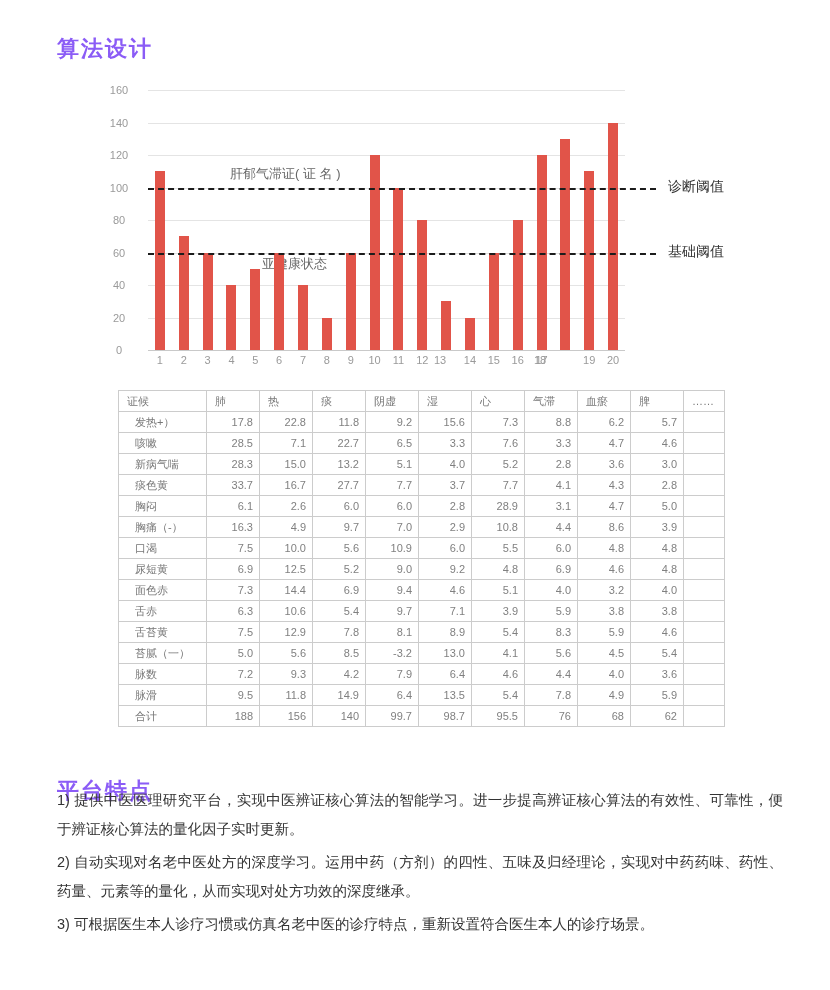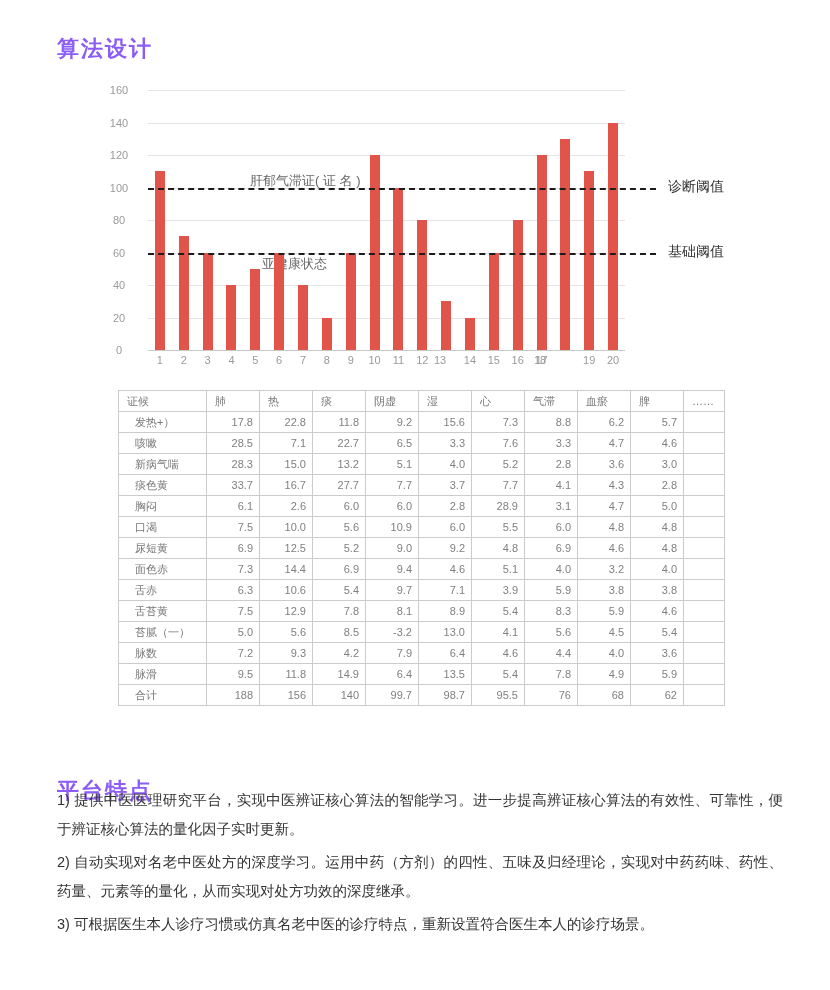--- a/index.html
+++ b/index.html
@@ -32,21 +32,21 @@
   }
   .threshold-line {
     position: absolute; left: 148px; width: 508px; height: 0;
     border-top: 2px dashed #1c1c1c;
   }
   .threshold-label {
     position: absolute; left: 668px; transform: translateY(-55%);
     font-size: 14px; color: #333;
   }
   .chart-annotation { position: absolute; font-size: 13px; color: #666; white-space: nowrap; }
-  #annotation-0 { left: 230px; top: 92px; margin-left: 20px; }
+  #annotation-0 { left: 230px; top: 85px; }
   #annotation-1 { left: 262px; top: 152px; margin-top: 23px; }
 
   
   .data-table {
     position: absolute; left: 118px; top: 390px; width: 606px;
     border-collapse: collapse; table-layout: fixed;
     font-size: 11px; color: #808080;
   }
   .data-table th, .data-table td {
     border: 1px solid #ccc; height: 21px; font-weight: normal;
@@ -213,20 +213,33 @@
           <td class="num-cell">6.0</td>
           <td class="num-cell">6.0</td>
           <td class="num-cell">2.8</td>
           <td class="num-cell">28.9</td>
           <td class="num-cell">3.1</td>
           <td class="num-cell">4.7</td>
           <td class="num-cell">5.0</td>
           <td class="num-cell"></td>
         </tr>
         <tr>
+          <td class="label-cell">胸痛（-）</td>
+          <td class="num-cell">16.3</td>
+          <td class="num-cell">4.9</td>
+          <td class="num-cell">9.7</td>
+          <td class="num-cell">7.0</td>
+          <td class="num-cell">2.9</td>
+          <td class="num-cell">10.8</td>
+          <td class="num-cell">4.4</td>
+          <td class="num-cell">8.6</td>
+          <td class="num-cell">3.9</td>
+          <td class="num-cell"></td>
+        </tr>
+        <tr>
           <td class="label-cell">口渴</td>
           <td class="num-cell">7.5</td>
           <td class="num-cell">10.0</td>
           <td class="num-cell">5.6</td>
           <td class="num-cell">10.9</td>
           <td class="num-cell">6.0</td>
           <td class="num-cell">5.5</td>
           <td class="num-cell">6.0</td>
           <td class="num-cell">4.8</td>
           <td class="num-cell">4.8</td>

